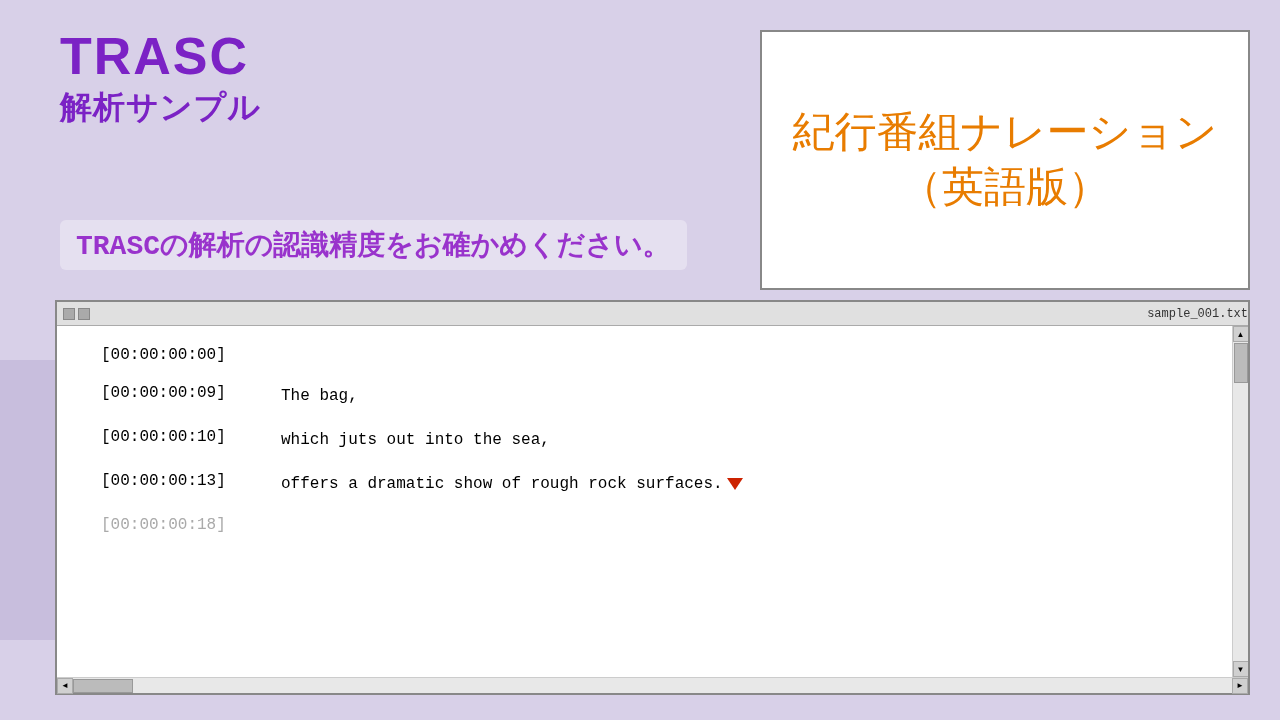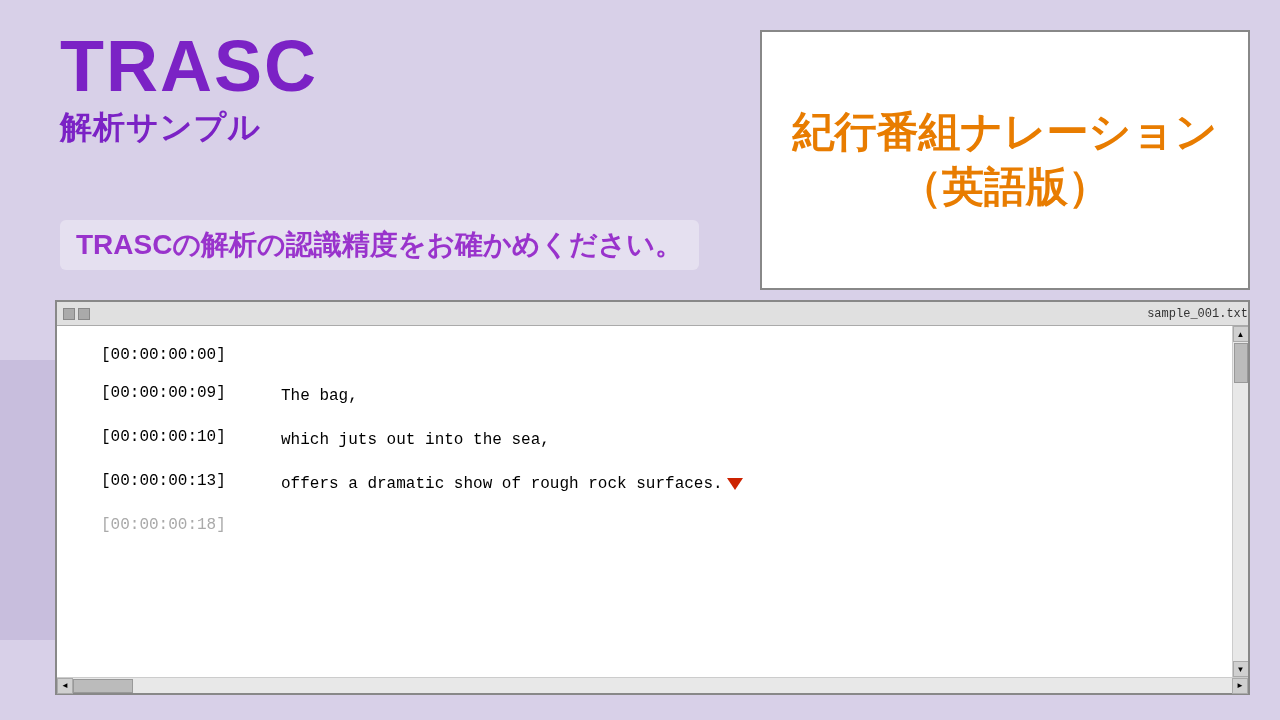--- a/index.html
+++ b/index.html
@@ -25,21 +25,21 @@
     }
 
     
     .branding {
       position: absolute;
       top: 30px;
       left: 60px;
       z-index: 2;
     }
     .branding-title {
-      font-size: 72px;
+      font-size: 52px;
       font-weight: 900;
       color: #7b22c5;
       line-height: 1;
       letter-spacing: 2px;
     }
     .branding-subtitle {
       font-size: 32px;
       font-weight: 700;
       color: #7b22c5;
       margin-top: 4px;
@@ -51,39 +51,40 @@
       position: absolute;
       top: 220px;
       left: 60px;
       z-index: 2;
       font-size: 28px;
       font-weight: 700;
       color: #9933cc;
       background: rgba(255,255,255,0.35);
       padding: 6px 16px;
       border-radius: 6px;
+      font-family: Liberation Mono, monospace;
     }
 
     
     .right-panel {
       position: absolute;
       top: 30px;
       right: 30px;
       width: 490px;
       height: 260px;
       background: white;
       border: 2px solid #888;
       z-index: 2;
       display: flex;
       align-items: center;
       justify-content: center;
     }
     .right-panel-text {
       font-size: 42px;
-      font-weight: 700;
+      font-weight: 400;
       color: #e87c00;
       text-align: center;
       line-height: 1.3;
     }
 
     
     .editor-window {
       position: absolute;
       top: 300px;
       left: 55px;

